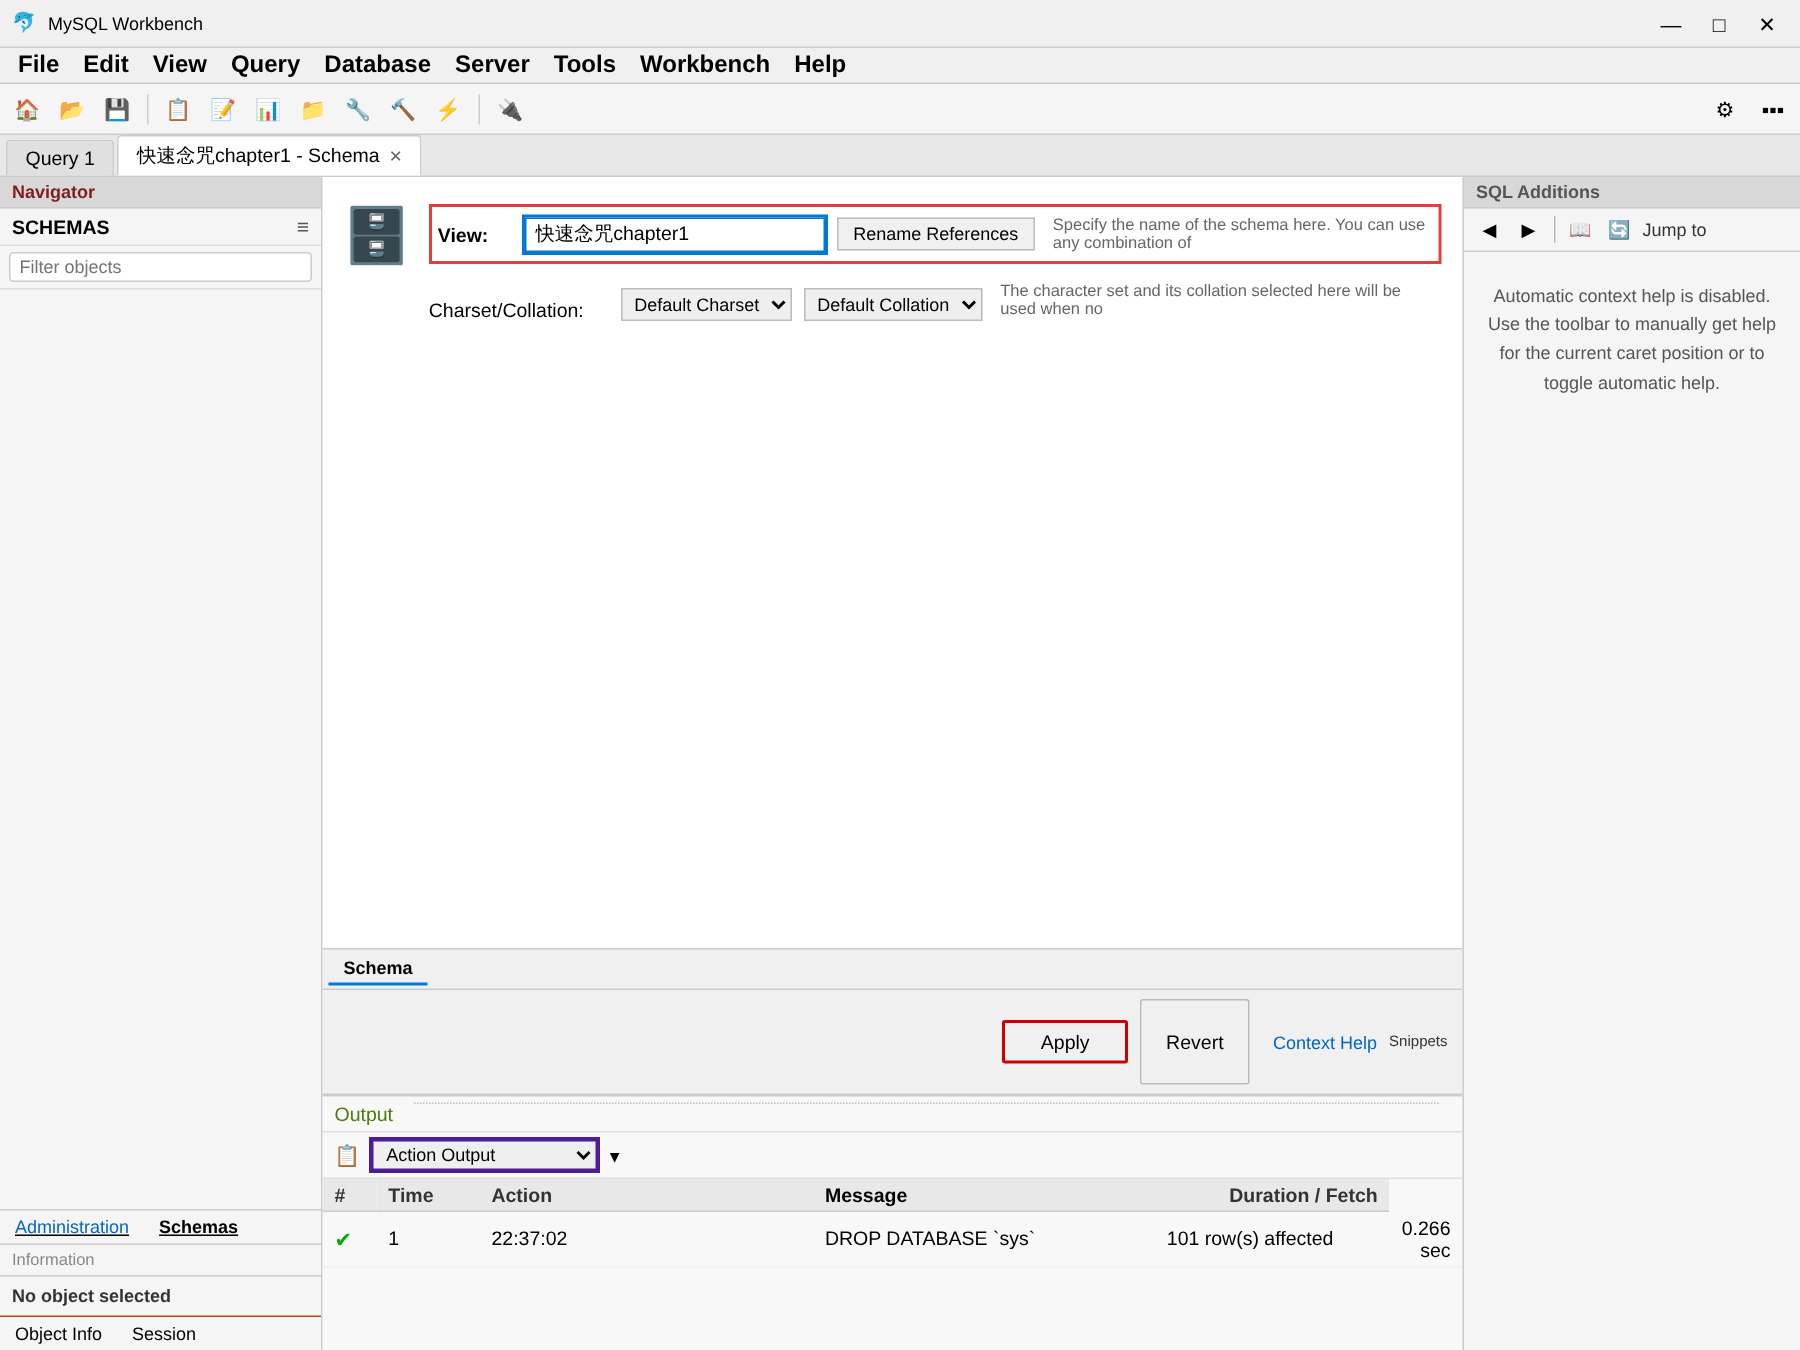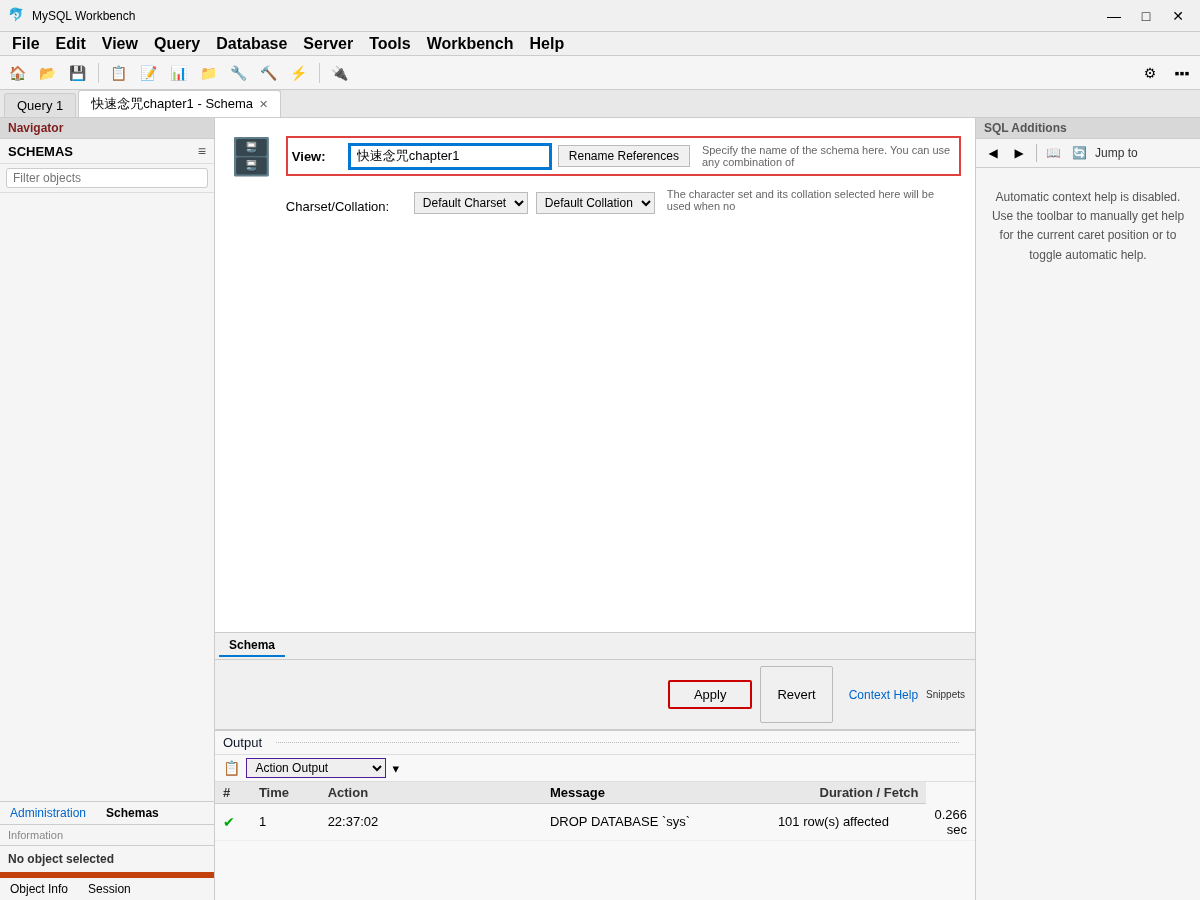--- a/index.html
+++ b/index.html
@@ -128,20 +128,21 @@
       border-radius: 3px;
       font-size: 12px;
     }
     .sidebar-bottom {
       margin-top: auto;
       border-top: 1px solid #ccc;
     }
     .sidebar-tabs {
       display: flex;
       border-bottom: 1px solid #ccc;
+      text-decoration: underline;
     }
     .sidebar-tab {
       padding: 4px 10px;
       font-size: 12px;
       cursor: pointer;
       color: #0066cc;
     }
     .sidebar-tab.active { color: #000; font-weight: bold; }
     .info-section {
       padding: 4px 8px;
@@ -151,21 +152,21 @@
     }
     .no-object {
       padding: 6px 8px;
       font-size: 12px;
       font-weight: bold;
       color: #333;
     }
     .sidebar-bottom-tabs {
       display: flex;
       margin-top: auto;
-      border-top: 6px solid #c2410c;
+      border-top: 1px solid #c2410c;
     }
     .sidebar-bottom-tab {
       padding: 4px 10px;
       font-size: 12px;
       cursor: pointer;
     }
 
     
     .content-area {
       flex: 1;
@@ -303,39 +304,39 @@
       background: #f8f8f8;
       border-top: 1px solid #ccc;
       flex-shrink: 0;
       height: 170px;
       display: flex;
       flex-direction: column;
     }
     .output-header {
       padding: 4px 8px;
       font-size: 12px;
-      color: #0f172a;
+      color: #4d7c0f;
       border-bottom: 1px solid #ddd;
       display: flex;
-      align-items: center;
+      align-items: flex-start;
       gap: 6px;
     }
     .output-controls {
       display: flex;
       align-items: center;
       gap: 6px;
       padding: 3px 8px;
       border-bottom: 1px solid #ddd;
     }
     .output-icon { font-size: 14px; cursor: pointer; }
     .output-select {
       padding: 1px 4px;
-      border: 1px solid #4c1d95;
-      font-size: 12px;
-      width: 140px;
+      border: 3px solid #4c1d95;
+      font-size: 12px;
+      width: 154px;
     }
     .output-table {
       width: 100%;
       border-collapse: collapse;
       font-size: 12px;
     }
     .output-table th {
       background: #e8e8e8;
       padding: 3px 8px;
       text-align: left;

